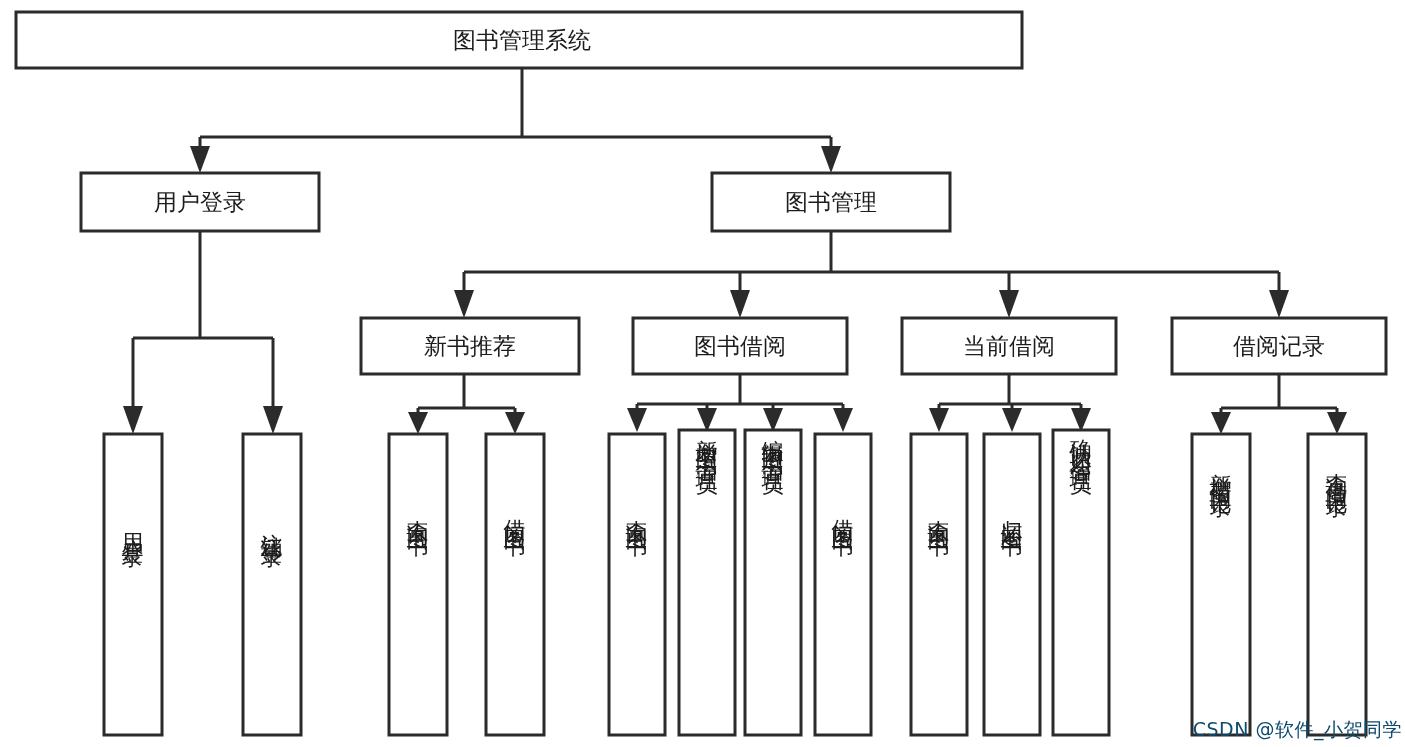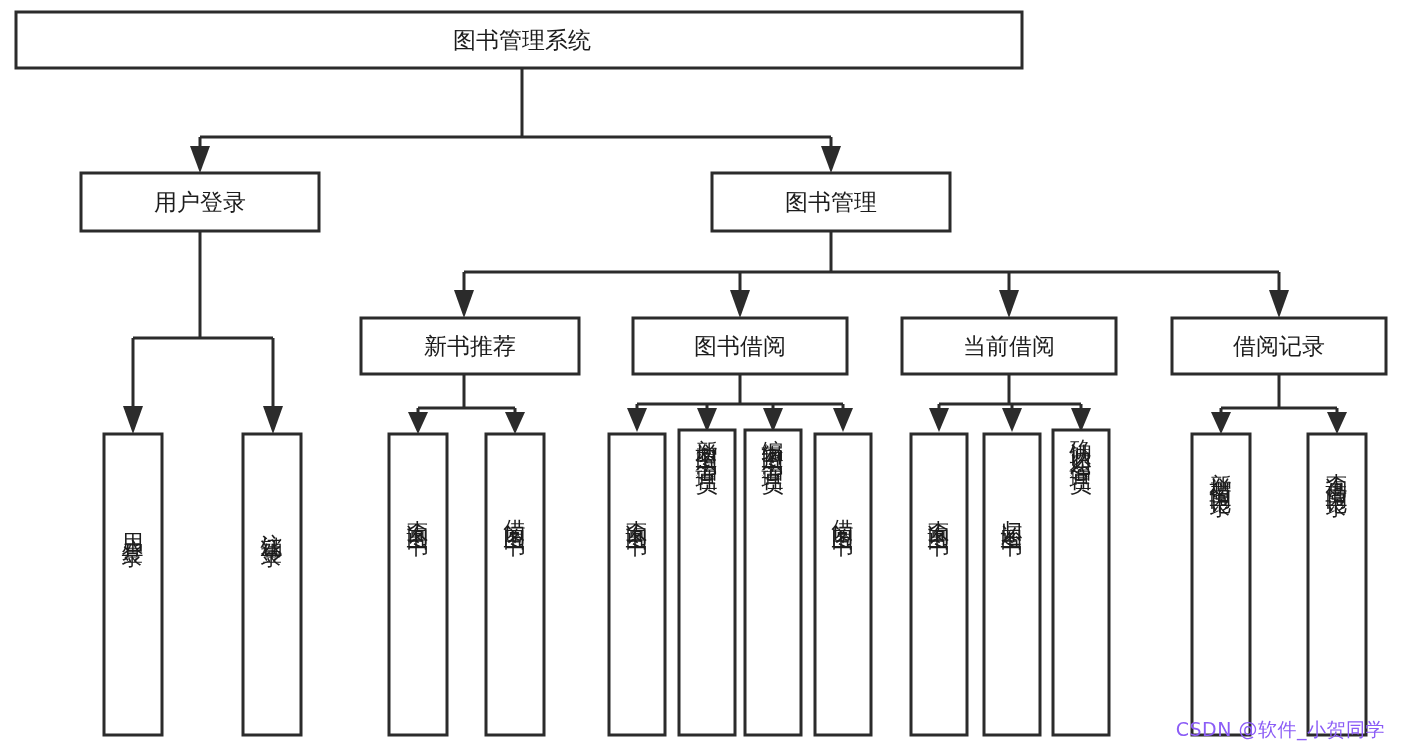--- a/index.html
+++ b/index.html
@@ -36,24 +36,24 @@
   }
   .connector{
     stroke:#2b2b2b;
     stroke-width:3;
     fill:none;
     stroke-linecap:butt;
   }
   .arrow-head{fill:#2b2b2b;}
   .watermark{
     position:absolute;
-    right:20px;
+    right:3px;
     bottom:4px;
     font-size:19px;
-    color:#8b5cf6;
+    color:#0c4a6e;
     font-family:"DejaVu Sans","Liberation Sans",sans-serif;
     white-space:nowrap;
     letter-spacing:0.5px;
     user-select:none;
   }
 </style>
 </head>
 <body>
 
 <div id="diagram-root">

